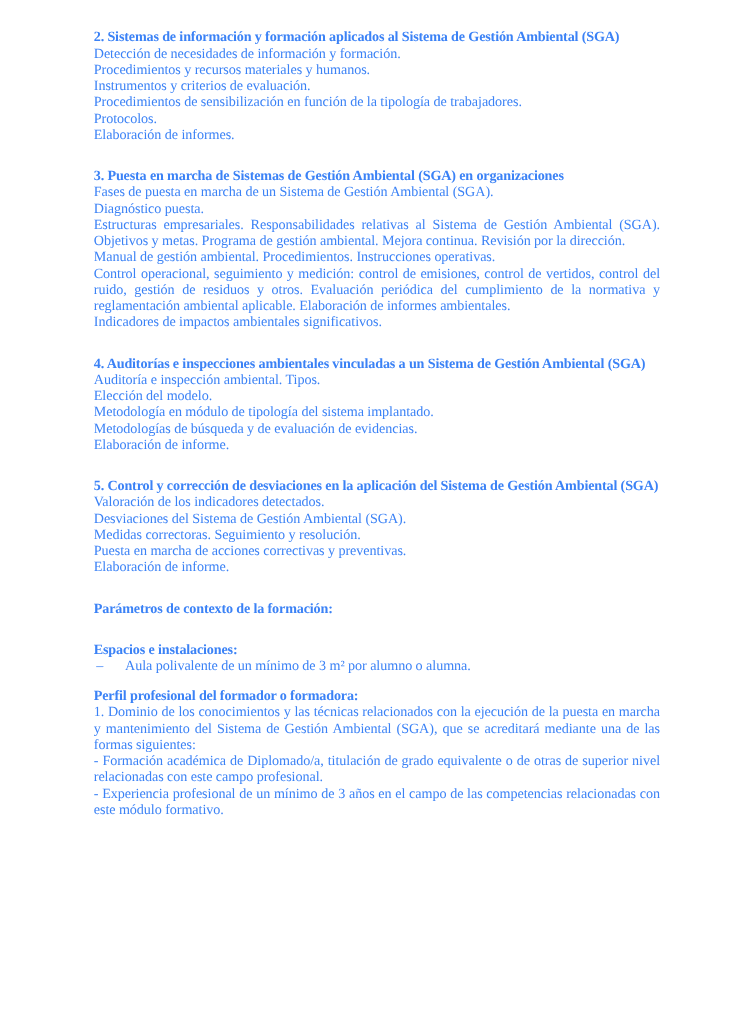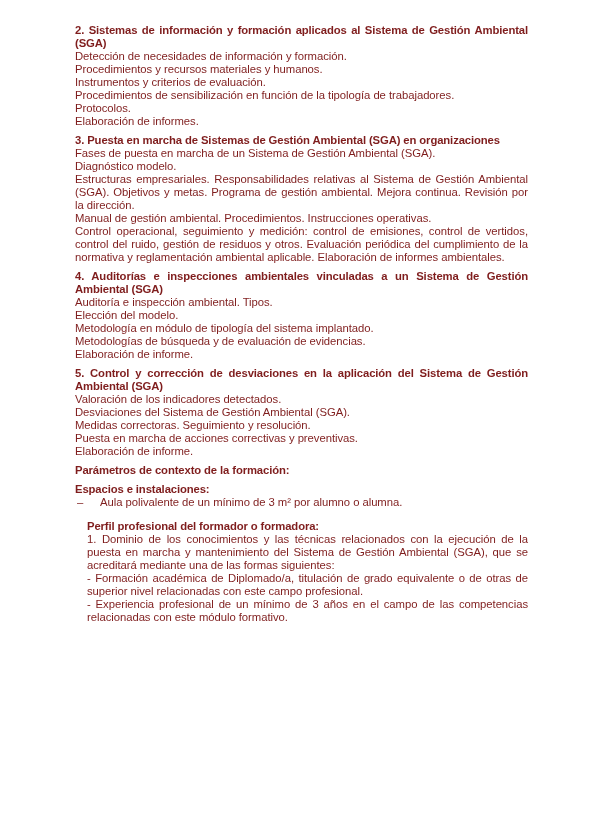--- a/index.html
+++ b/index.html
@@ -2,36 +2,36 @@
 <html><head>
 <meta charset="utf-8">
 <style>
   html, body { margin: 0; padding: 0; background: #ffffff; }
   .page {
     position: relative;
     width: 600px;
     height: 816px;
     background: #ffffff;
     overflow: hidden;
-    font-family: Liberation Sans, sans-serif;
-    color: #7f1d1d;
+    font-family: Liberation Serif, serif;
+    color: #3b82f6;
   }
   .content {
     position: absolute;
     left: 75px;
     top: 24px;
     width: 453px;
     font-size: 11.3px;
     line-height: 13px;
     letter-spacing: -0.05px;
     text-align: justify;
   }
-  .sec { margin-top: 6px; }
+  .sec { margin-top: 20px; }
   .sec:first-child { margin-top: 0; }
-  .sec.tight { margin-top: 11px; margin-left: 12px; }
+  .sec.tight { margin-top: 11px; }
   .h {
     margin: 0;
     font-size: 11.3px;
     font-weight: bold;
     letter-spacing: -0.12px;
     text-align: justify;
   }
   p { margin: 0; }
   .bullet {
     position: relative;
@@ -50,24 +50,25 @@
         <p>Detección de necesidades de información y formación.</p>
         <p>Procedimientos y recursos materiales y humanos.</p>
         <p>Instrumentos y criterios de evaluación.</p>
         <p>Procedimientos de sensibilización en función de la tipología de trabajadores.</p>
         <p>Protocolos.</p>
         <p>Elaboración de informes.</p>
       </section>
       <section class="sec">
         <h2 class="h">3. Puesta en marcha de Sistemas de Gestión Ambiental (SGA) en organizaciones</h2>
         <p>Fases de puesta en marcha de un Sistema de Gestión Ambiental (SGA).</p>
-        <p>Diagnóstico modelo.</p>
+        <p>Diagnóstico puesta.</p>
         <p>Estructuras empresariales. Responsabilidades relativas al Sistema de Gestión Ambiental (SGA). Objetivos y metas. Programa de gestión ambiental. Mejora continua. Revisión por la dirección.</p>
         <p>Manual de gestión ambiental. Procedimientos. Instrucciones operativas.</p>
         <p>Control operacional, seguimiento y medición: control de emisiones, control de vertidos, control del ruido, gestión de residuos y otros. Evaluación periódica del cumplimiento de la normativa y reglamentación ambiental aplicable. Elaboración de informes ambientales.</p>
+        <p>Indicadores de impactos ambientales significativos.</p>
       </section>
       <section class="sec">
         <h2 class="h">4. Auditorías e inspecciones ambientales vinculadas a un Sistema de Gestión Ambiental (SGA)</h2>
         <p>Auditoría e inspección ambiental. Tipos.</p>
         <p>Elección del modelo.</p>
         <p>Metodología en módulo de tipología del sistema implantado.</p>
         <p>Metodologías de búsqueda y de evaluación de evidencias.</p>
         <p>Elaboración de informe.</p>
       </section>
       <section class="sec">

